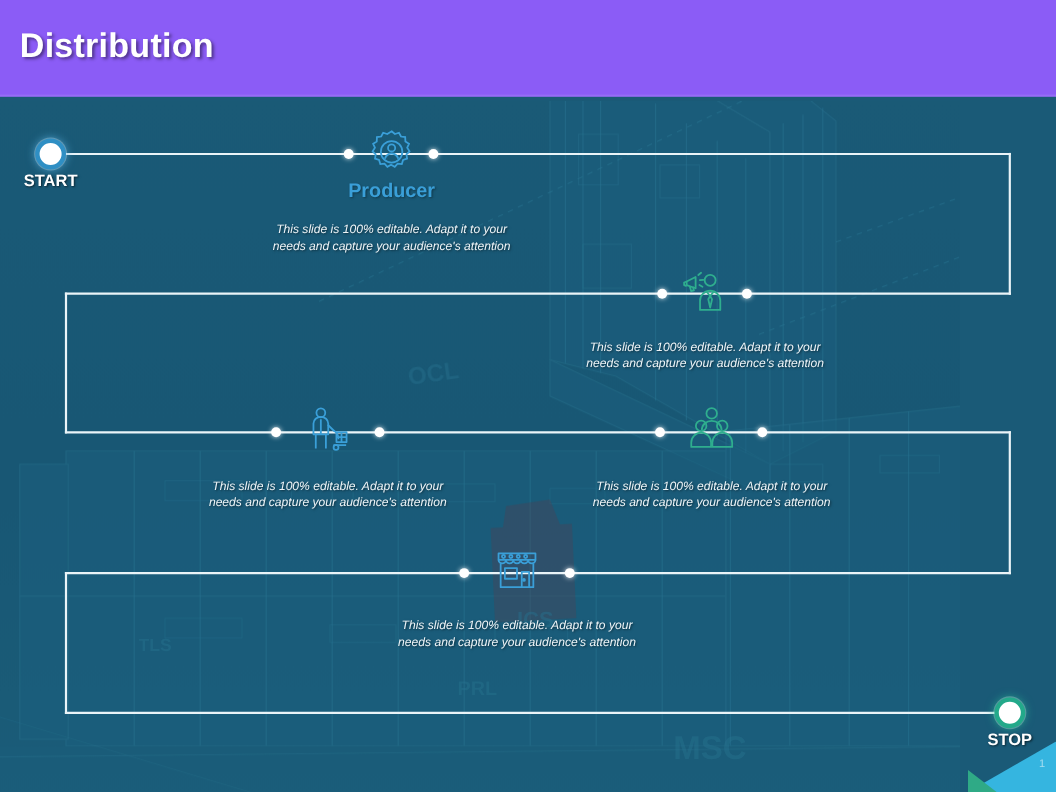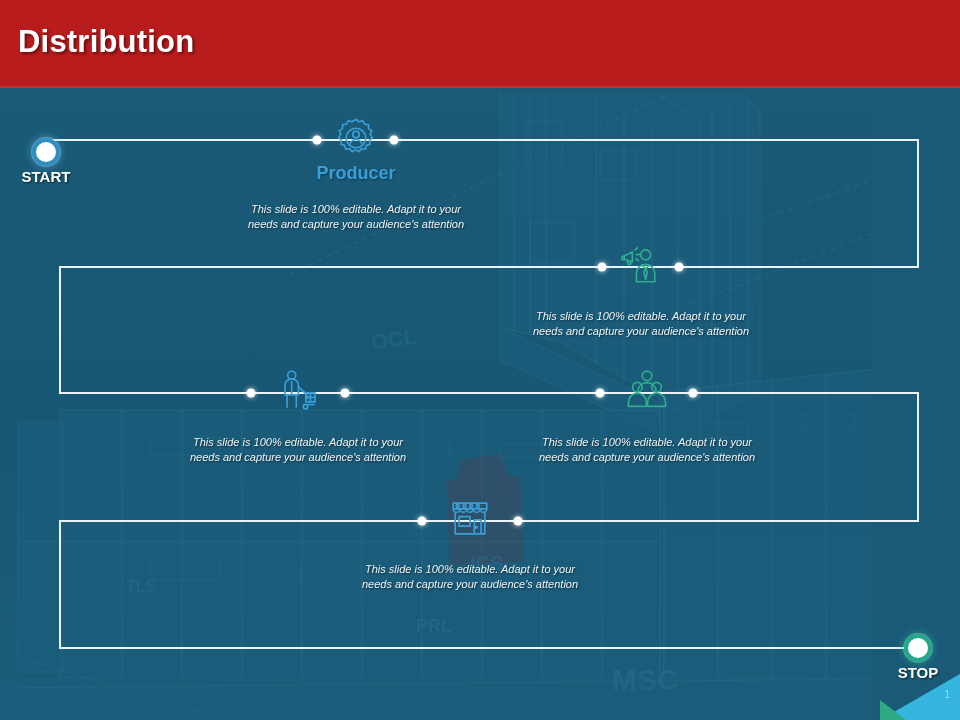--- a/index.html
+++ b/index.html
@@ -8,21 +8,21 @@
     font-family:"Liberation Sans", sans-serif;
     background:#1a5a77;
   }
   #slide{position:relative;width:960px;height:720px;overflow:hidden;background:#1a5a77;}
 
   
   .bg-photo{position:absolute;left:0;top:92px;width:872px;height:632px;overflow:hidden;}
   .bg-photo svg{position:absolute;left:0;top:0;width:960px;height:632px;opacity:.85;}
 
   
-  .header{position:absolute;left:0;top:0;width:960px;height:88px;background:#b91c1c;}
+  .header{position:absolute;left:0;top:0;width:960px;height:88px;background:#8b5cf6;}
   .header .title{
     position:absolute;left:18px;top:24px;
     font-size:31px;font-weight:bold;color:#ffffff;
     letter-spacing:.2px;
     text-shadow:2px 2px 3px rgba(0,0,0,.45);
   }
   .header .underline{position:absolute;left:0;top:86px;width:960px;height:2px;background:rgba(255,255,255,.10);}
 
   
   .path-svg{position:absolute;left:0;top:0;width:960px;height:720px;pointer-events:none;}
@@ -206,21 +206,21 @@
   <div class="dot" style="left:394px;top:140px;"></div>
   <div class="dot" style="left:602px;top:267px;"></div>
   <div class="dot" style="left:679px;top:267px;"></div>
   <div class="dot" style="left:251px;top:393px;"></div>
   <div class="dot" style="left:345px;top:393px;"></div>
   <div class="dot" style="left:600px;top:393px;"></div>
   <div class="dot" style="left:693px;top:393px;"></div>
   <div class="dot" style="left:422px;top:521px;"></div>
   <div class="dot" style="left:518px;top:521px;"></div>
 
-  <div class="terminal start" style="left:46px;top:152px;text-align:center;">
+  <div class="terminal start" style="left:46px;top:140px;text-align:center;">
     <div class="ring"></div>
     <div class="tlabel">START</div>
   </div>
 
   <div class="terminal stop" style="left:918px;top:648px;">
     <div class="ring"></div>
     <div class="tlabel">STOP</div>
   </div>
 
   <div class="stage" style="left:356px;top:112px;width:300px;">

